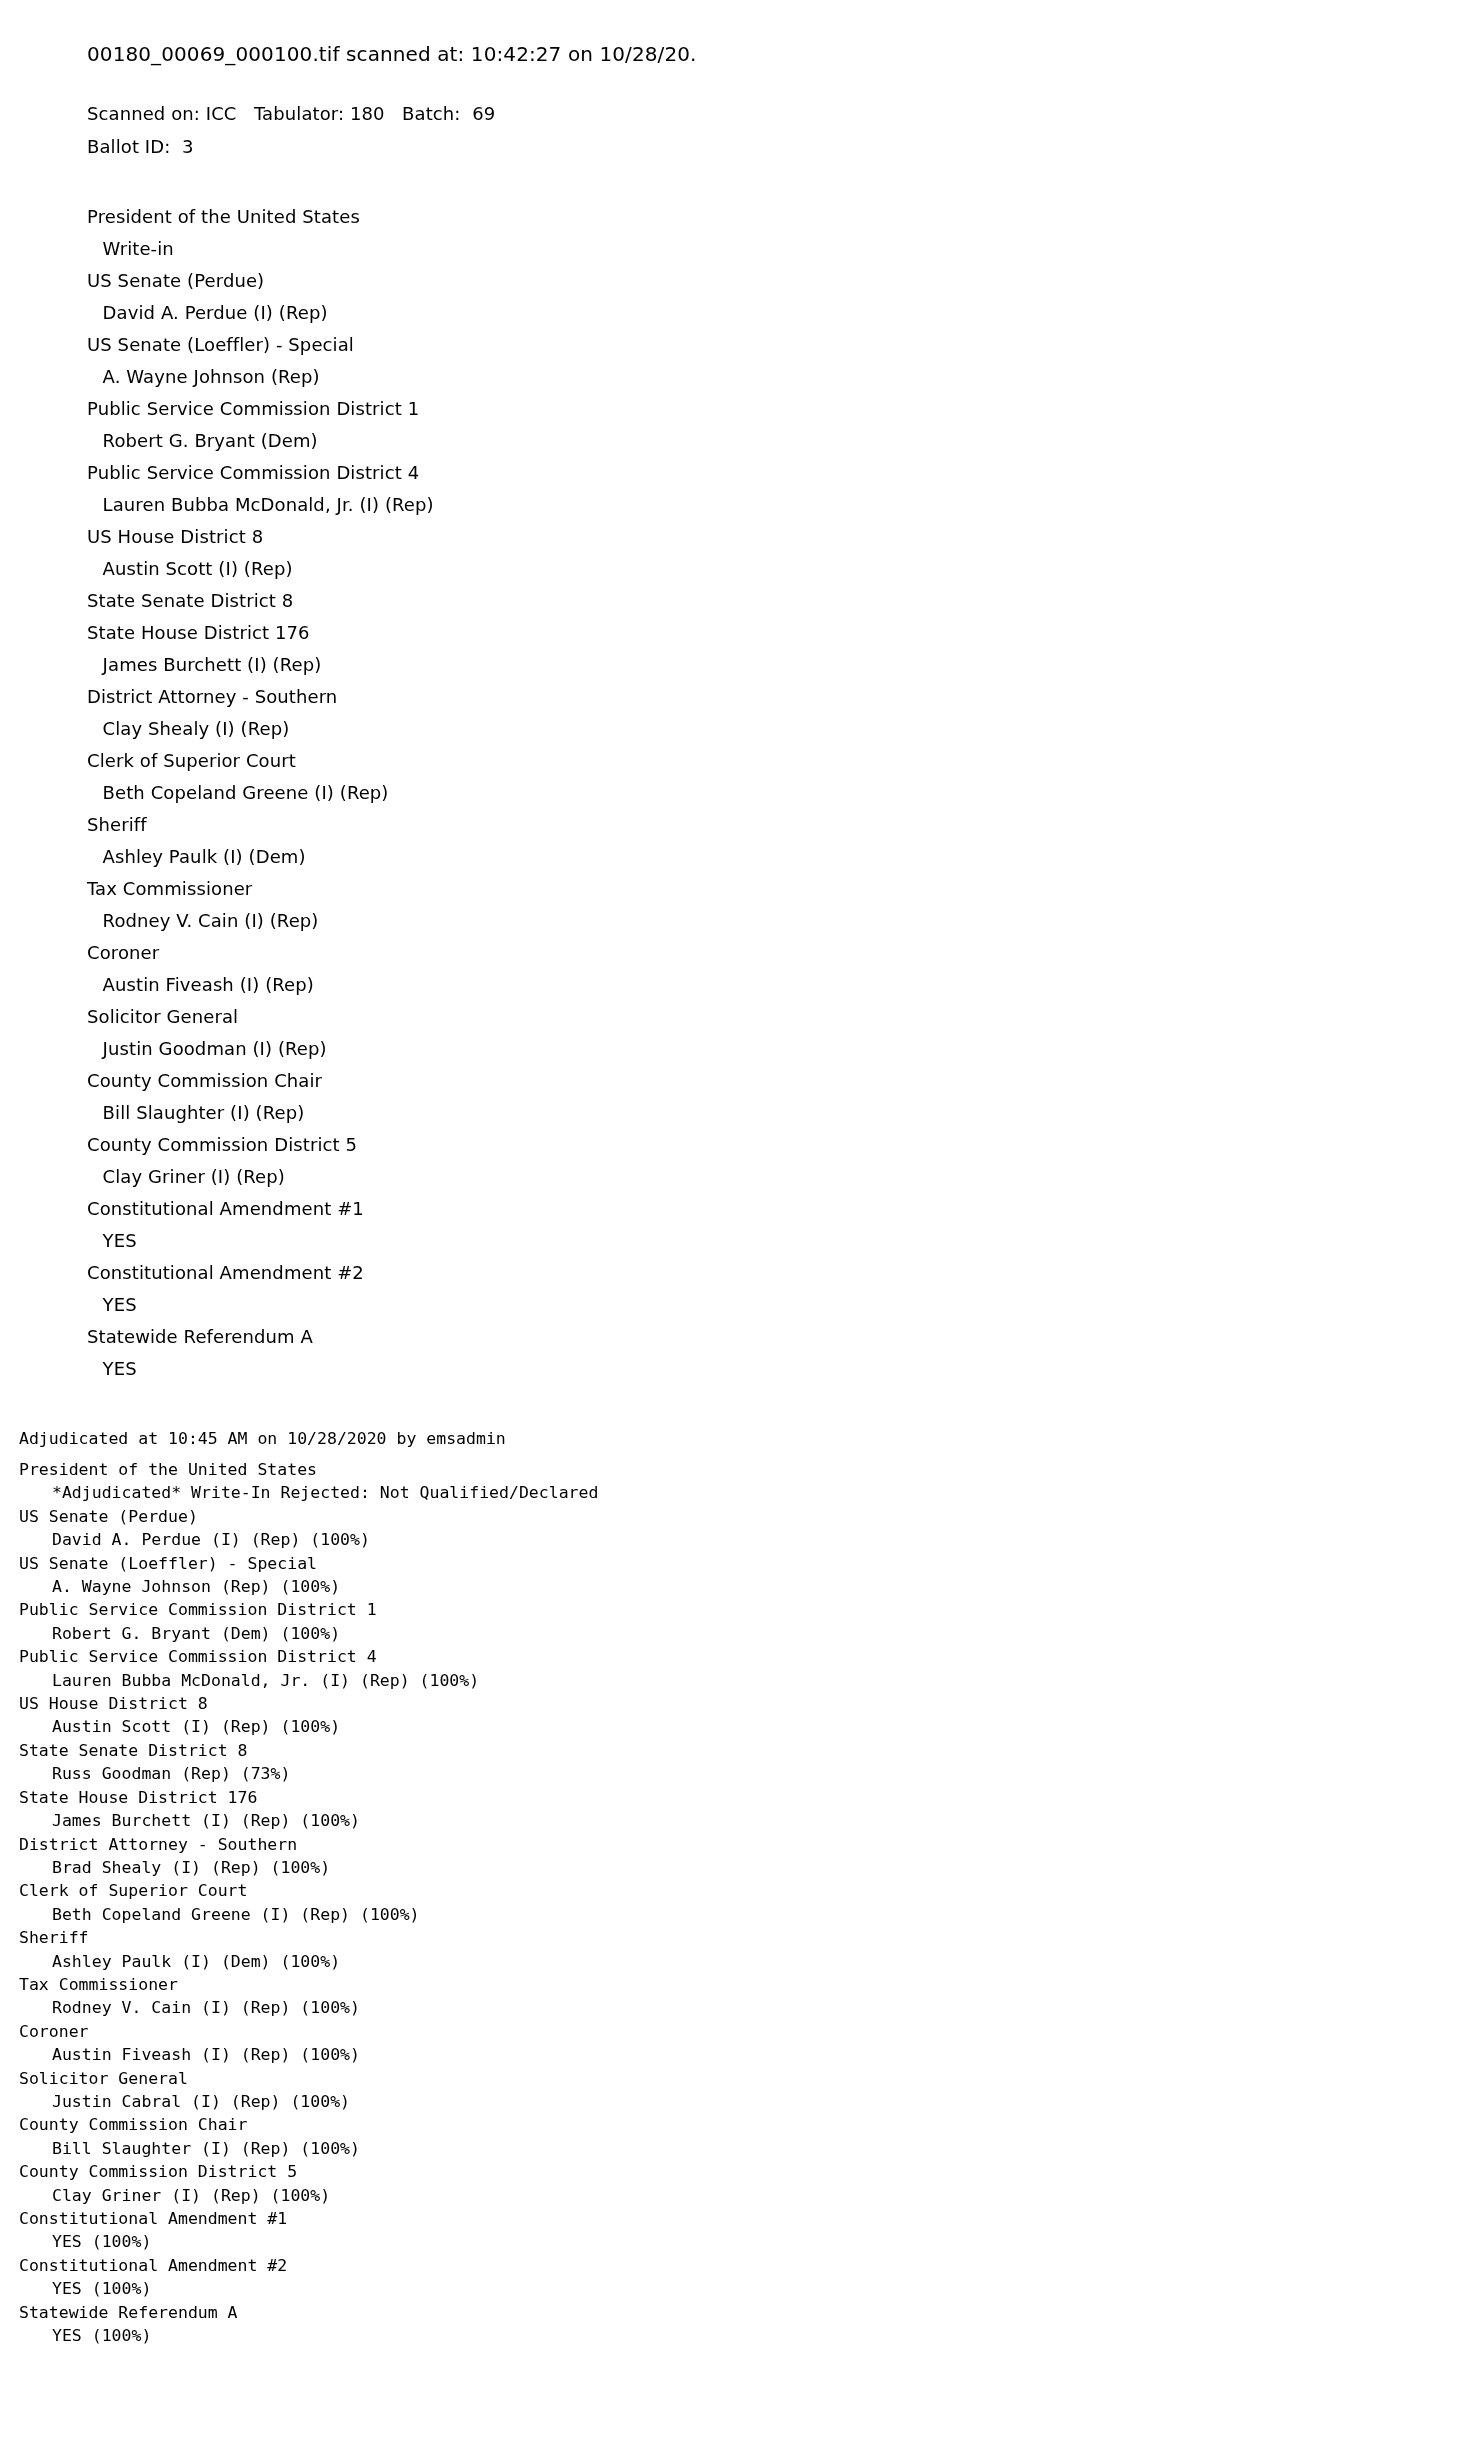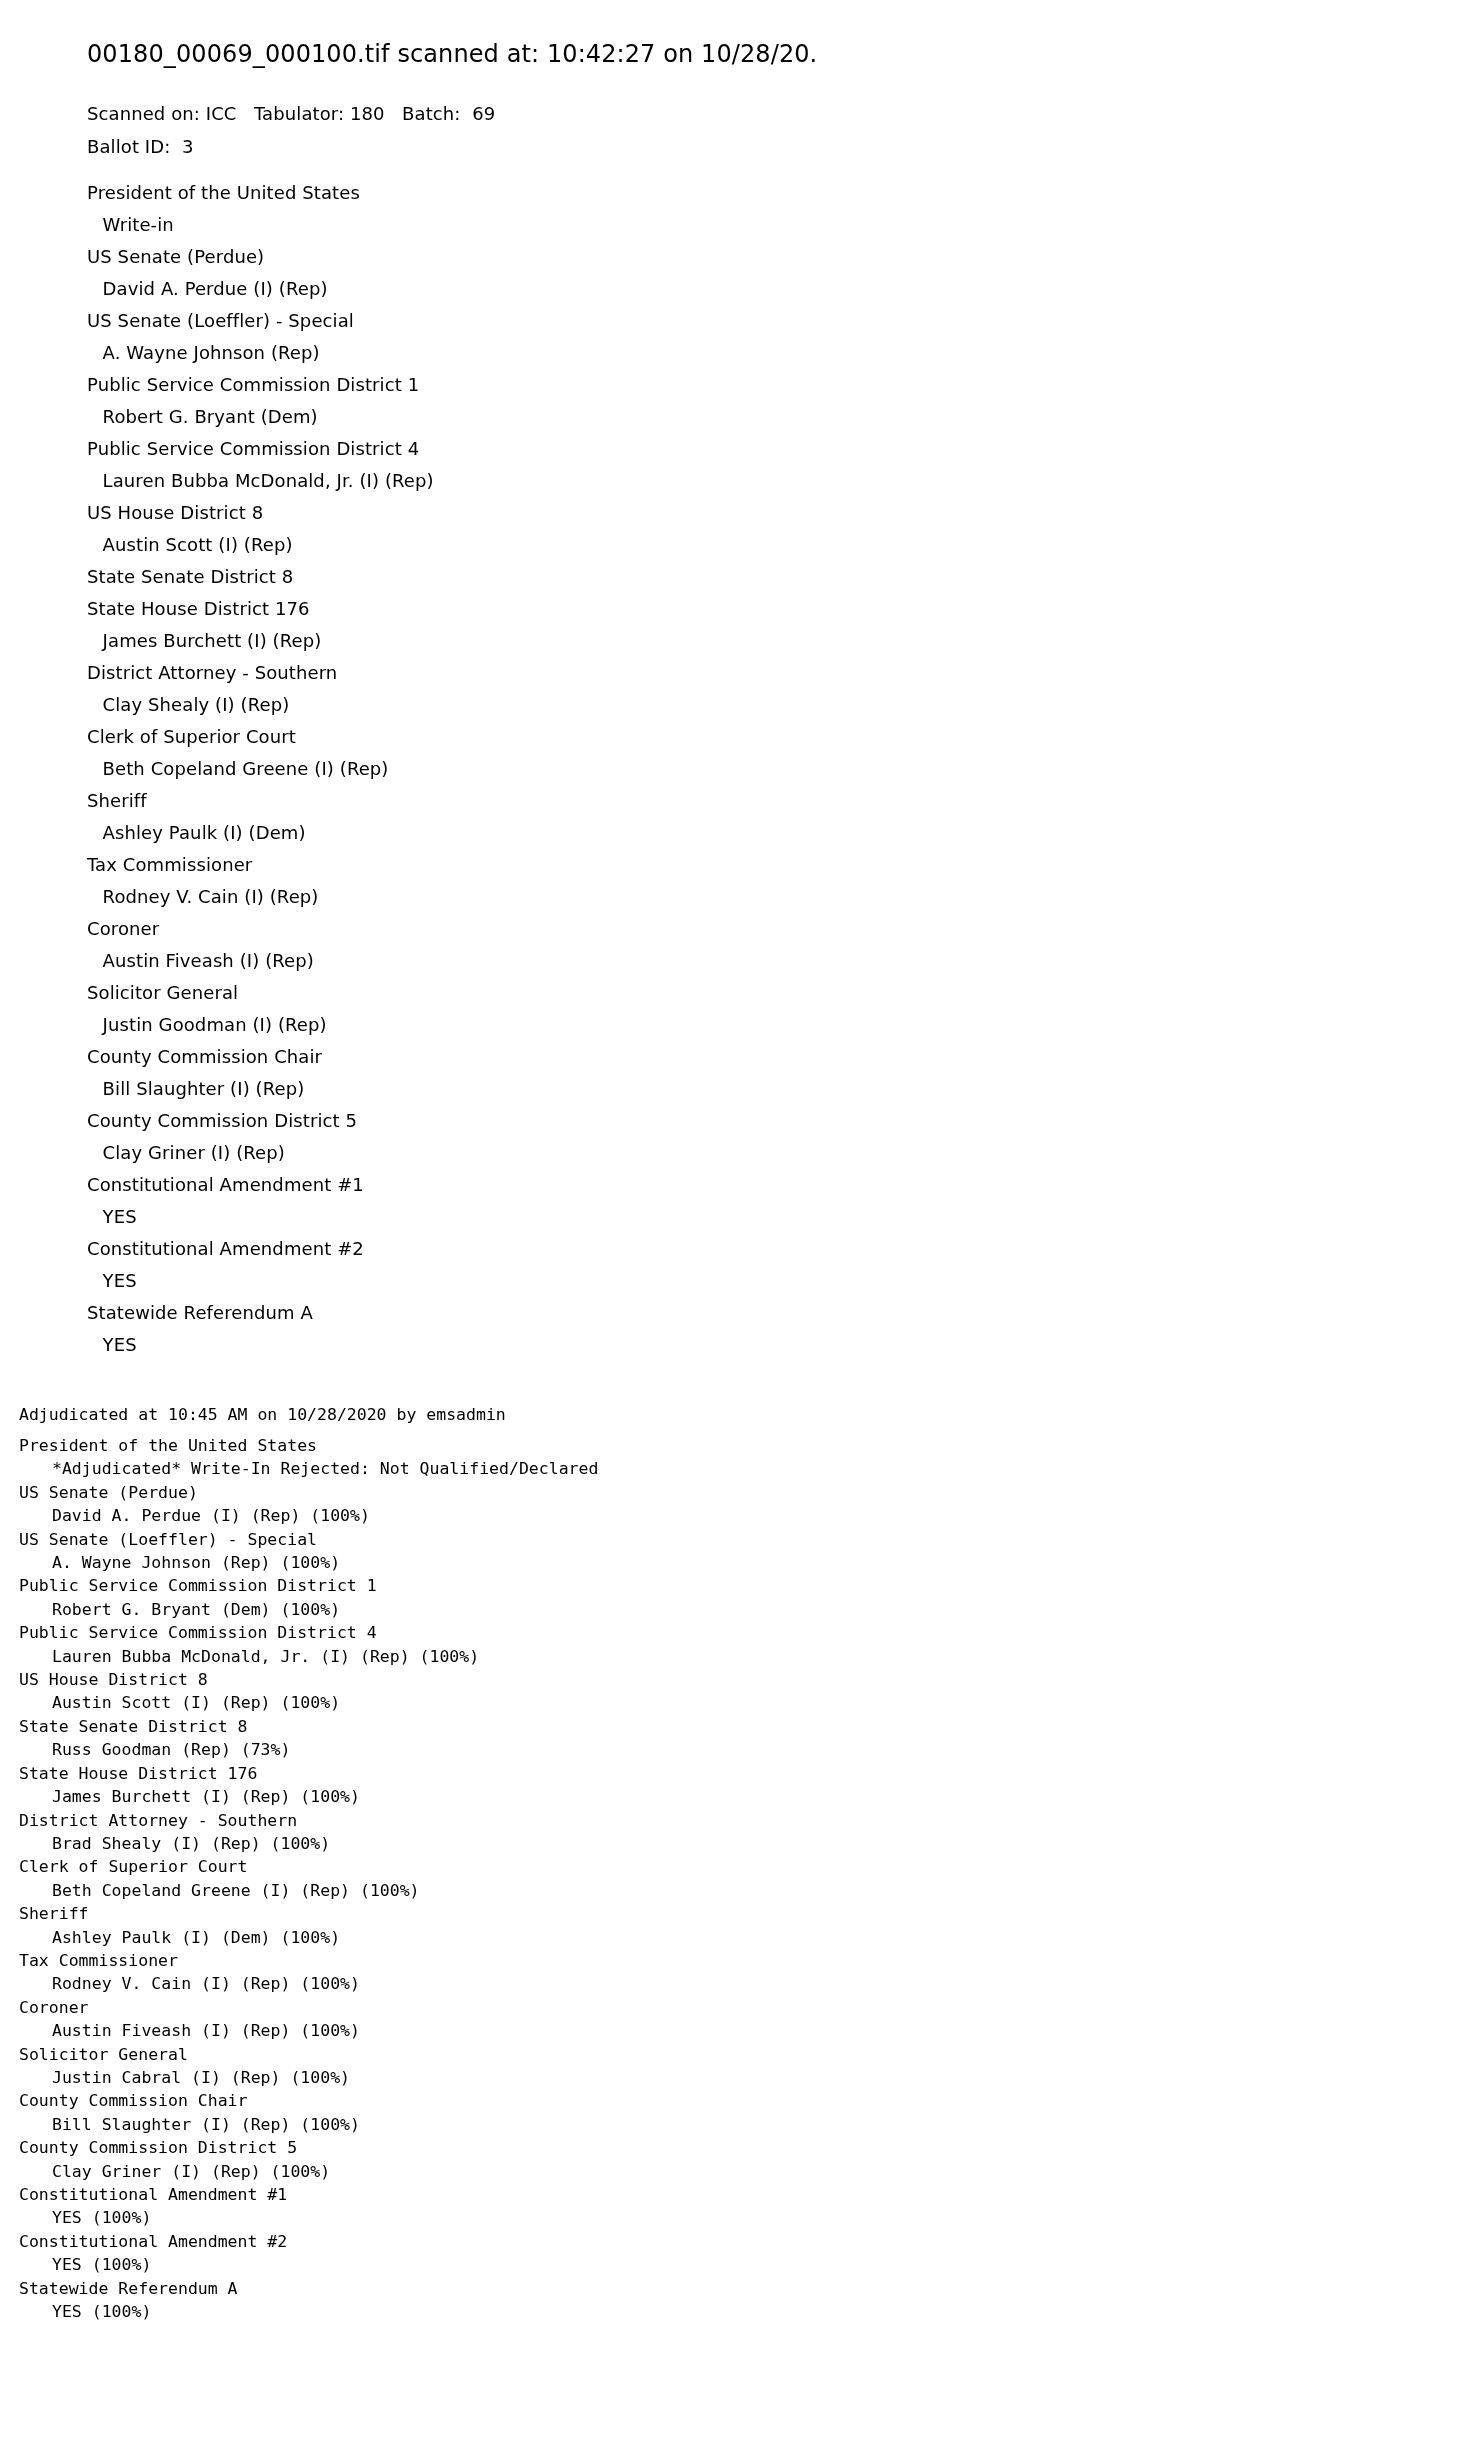--- a/index.html
+++ b/index.html
@@ -21,29 +21,29 @@
     box-sizing: border-box;
     padding: 0;
   }
   
   .scan-section {
     padding-left: 87px;
     padding-top: 43px;
     font-family: "DejaVu Sans", sans-serif;
   }
   .scan-header {
-    font-size: 24px;
+    font-size: 20px;
     line-height: 22.6px;
     margin-bottom: 31px;
     letter-spacing: 0.1px;
   }
   .scan-meta {
     font-size: 18px;
     line-height: 33px;
-    margin-bottom: 14px;
+    margin-bottom: 38px;
     letter-spacing: 0.1px;
   }
   .scan-meta .meta-line {
     white-space: pre;
   }
   .contest-list {
     font-size: 18px;
     line-height: 32px;
     letter-spacing: 0.1px;
   }

